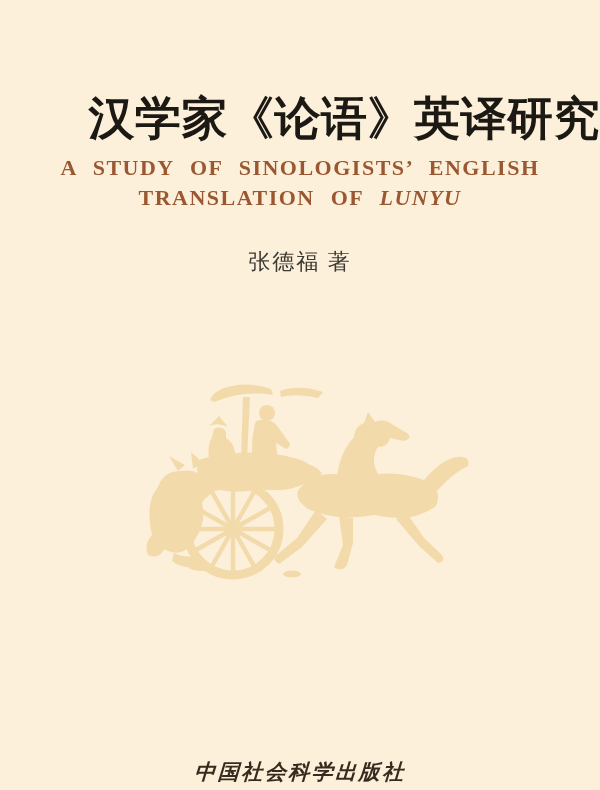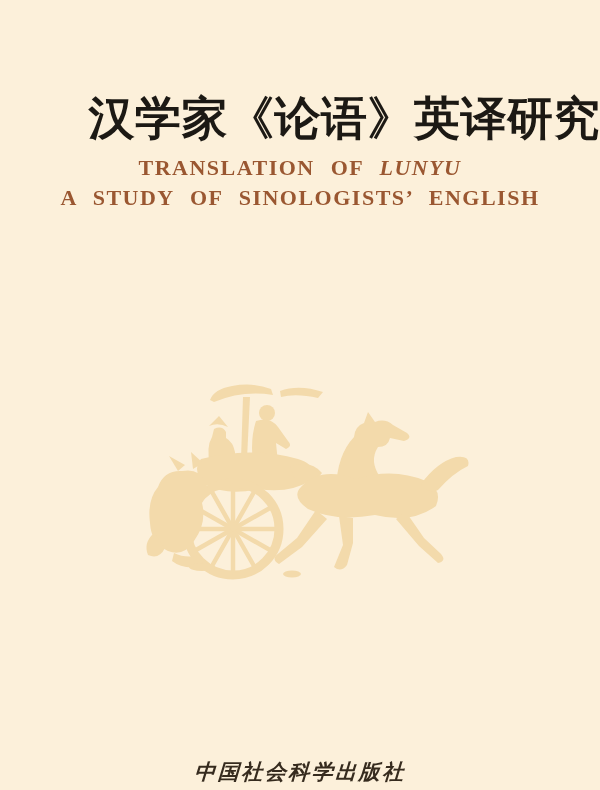--- a/index.html
+++ b/index.html
@@ -46,24 +46,25 @@
   }
 </style>
 </head>
 <body>
 
 <div class="cover">
 
   <div class="title-cn">汉学家《论语》英译研究</div>
 
   <div class="subtitle-en">
+    <div>A STUDY OF SINOLOGISTS’ ENGLISH</div>
     <div><span>TRANSLATION OF </span><span class="it">LUNYU</span></div>
-    <div>A STUDY OF SINOLOGISTS’ ENGLISH</div>
   </div>
 
+  <div class="author-line">张德福 著</div>
 
   <svg class="illus" viewBox="0 0 330 200" aria-hidden="true">
 
     <g>
       <path class="s" d="M70,17 Q74,6 92,3 Q113,-1 131,6 L133,12 Q103,7 74,19 Z"></path>
       <path class="s" d="M140,8 Q159,1 183,9 L178,15 Q156,10 141,14 Z"></path>
       <path class="s" d="M103,14 L110,14 L107,76 L101,76 Z"></path>
     </g>
 
     <g>

